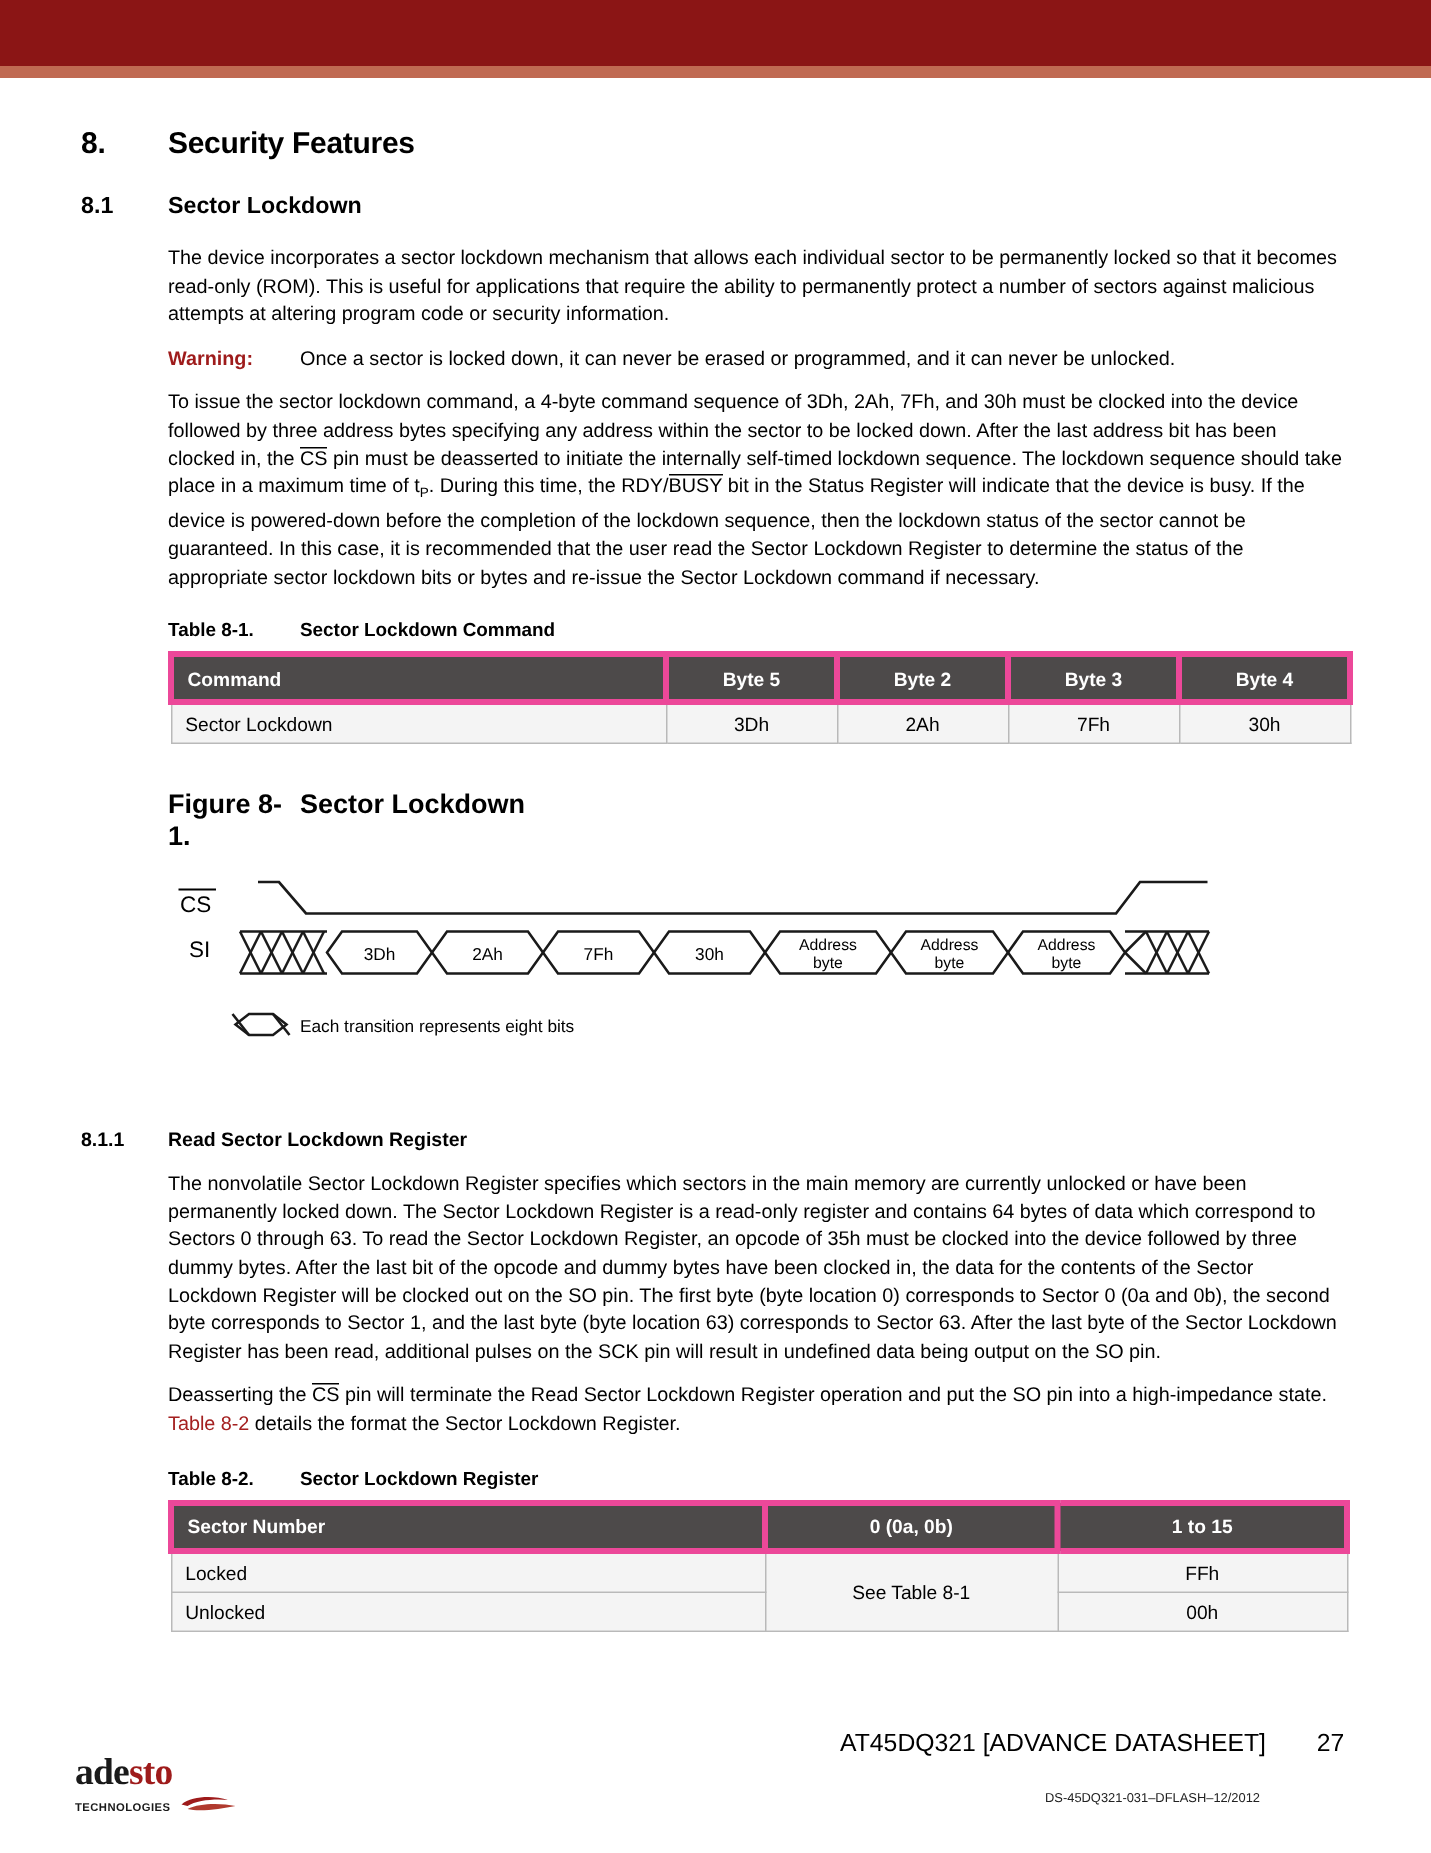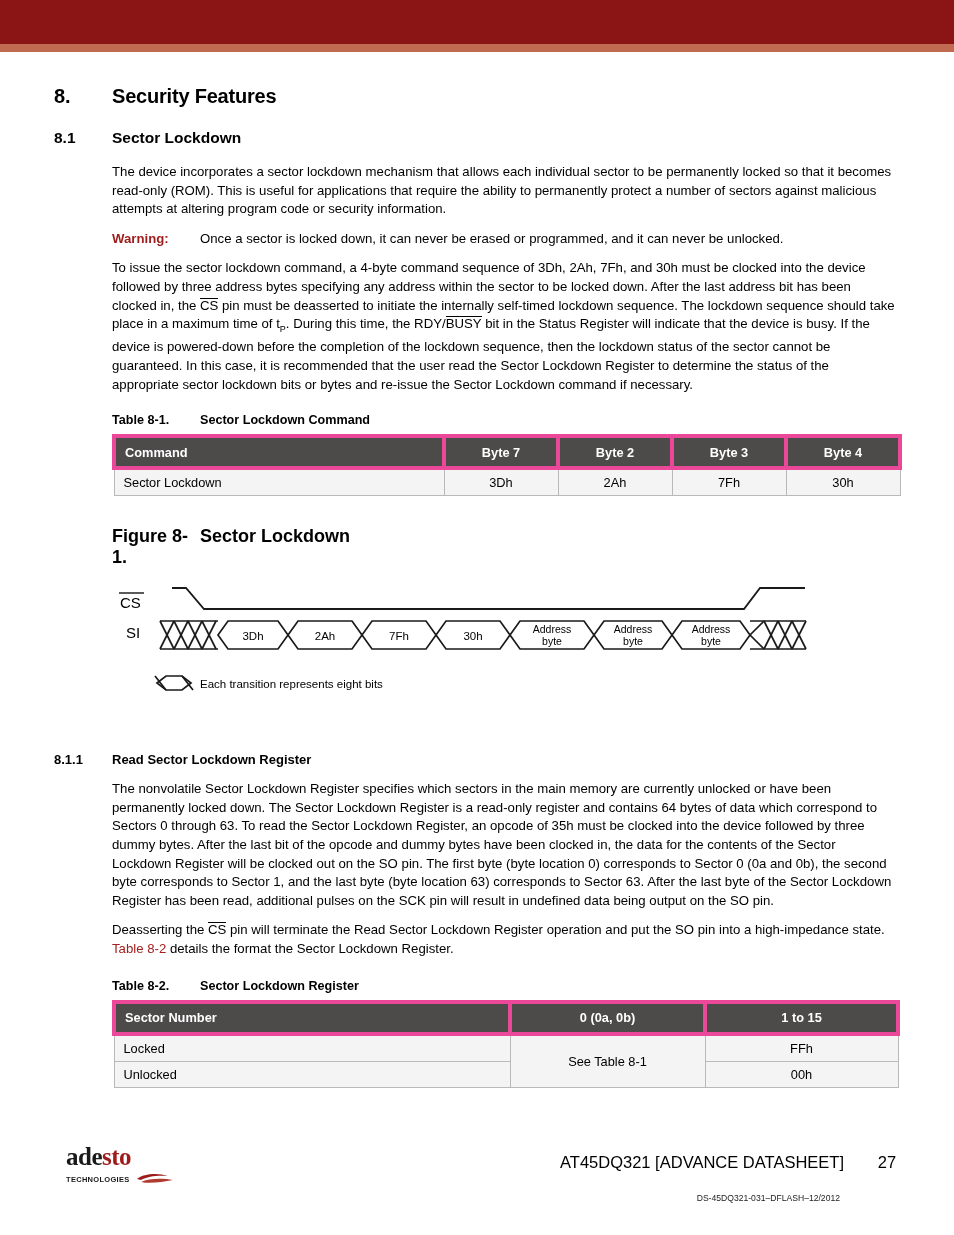--- a/index.html
+++ b/index.html
@@ -170,23 +170,22 @@
 
   
   #footer {
     position: absolute;
     left: 0; top: 1145px;
     width: 954px;
     height: 70px;
   }
   #logo {
     position: absolute;
-    left: 50px; top: 0;
+    left: 50px; top: 25px;
     width: 120px;
-    margin-left: 16px;
   }
   .logo-word {
     font-family: "Liberation Serif", serif;
     font-size: 25px;
     font-weight: bold;
     letter-spacing: -0.5px;
     line-height: 24px;
   }
   .logo-ade { color: #1a1a1a; }
   .logo-sto { color: #9e1b1b; }
@@ -265,21 +264,21 @@
     <colgroup>
       <col style="width:330px">
         <col style="width:114px">
         <col style="width:114px">
         <col style="width:114px">
         <col style="width:114px">
     </colgroup>
     <thead>
       <tr>
         <th class="lead">Command</th>
-        <th>Byte 7</th>
+        <th>Byte 5</th>
         <th>Byte 2</th>
         <th>Byte 3</th>
         <th>Byte 4</th>
       </tr>
     </thead>
     <tbody>
       <tr>
         <td class="lead">Sector Lockdown</td>
         <td>3Dh</td>
         <td>2Ah</td>

